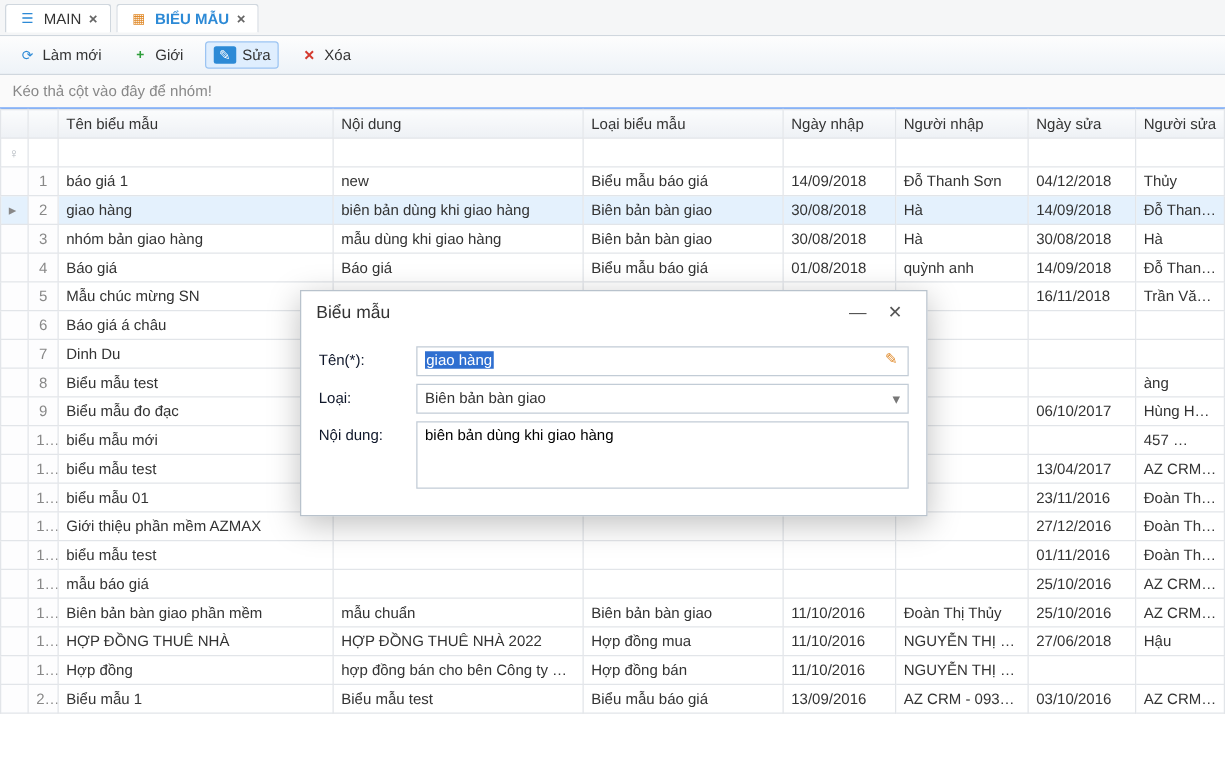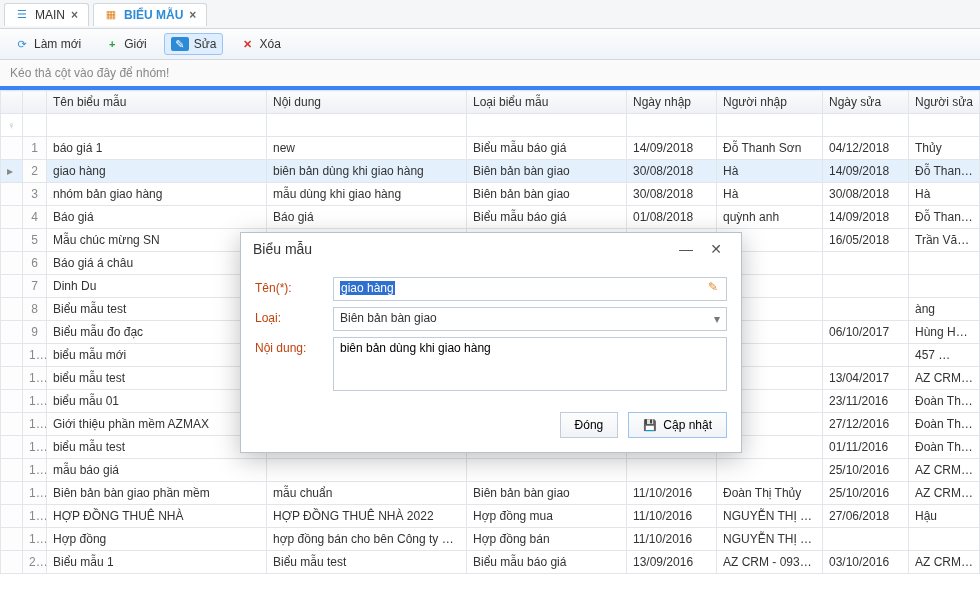--- a/index.html
+++ b/index.html
@@ -4,36 +4,36 @@
 <style>
 html,body{margin:0;padding:0;font-family:"Segoe UI",Tahoma,Arial,sans-serif;font-size:12px;color:#333;background:#fff;width:980px;height:615px;overflow:hidden}
 .tabs{display:flex;align-items:center;background:#f5f6f7;border-bottom:1px solid #d0d7de;height:28px;padding-left:4px}
 .tab{display:flex;align-items:center;gap:6px;padding:4px 10px;background:#fff;border:1px solid #d0d7de;border-bottom:none;margin-right:4px;border-radius:3px 3px 0 0;cursor:pointer}
 .tab.active{background:#fff}
 .tab .close{color:#666;font-weight:bold;cursor:pointer}
 .ico{display:inline-flex;width:14px;height:14px;align-items:center;justify-content:center;font-size:11px}
 .toolbar{display:flex;align-items:center;gap:10px;background:linear-gradient(#fdfdfd,#eef3f8);border-bottom:1px solid #d0d7de;height:30px;padding:0 8px}
 .tbtn{display:flex;align-items:center;gap:5px;padding:3px 6px;cursor:pointer;border-radius:3px;border:1px solid transparent}
 .tbtn.active{background:#dfeefe;border-color:#9cc4f2}
-.grouphint{padding:6px 10px;color:#888;background:#fafafa;border-bottom:4px solid #3b82f6}
+.grouphint{padding:6px 10px;color:#888;background:#fafafa;border-bottom:1px solid #3b82f6}
 table.grid{border-collapse:collapse;width:980px;table-layout:fixed}
 table.grid th,table.grid td{border:1px solid #e2e5e9;padding:3px 6px;text-align:left;white-space:nowrap;overflow:hidden;text-overflow:ellipsis;height:16px;font-size:12px}
 table.grid th{background:linear-gradient(#fbfcfd,#eef1f5);font-weight:normal;color:#333}
 table.grid td.rownum{text-align:center;color:#888;background:#fdfdfe}
 tr.selected td{background:#e4f1fd}
 tr.filter td{background:#fff;height:16px}
 .rowhandle{width:16px;text-align:center;color:#888;background:#fdfdfe}
 .filter-sym{color:#b0b6bd;font-size:11px}
 
 .dialog{position:absolute;left:240px;top:232px;width:500px;background:#fff;border:1px solid #b8c2cc;box-shadow:0 6px 24px rgba(0,0,0,.25)}
 .dialog .titlebar{display:flex;align-items:center;justify-content:space-between;padding:8px 12px;font-size:14px;color:#333}
 .dialog .titlebar .winbtns span{display:inline-block;width:26px;text-align:center;cursor:pointer;color:#555}
 .dialog .body{padding:6px 14px 12px}
 .frow{display:flex;align-items:flex-start;margin:6px 0}
-.frow label{width:78px;padding-top:4px;color:#c2410c}
+.frow label{width:78px;padding-top:4px;color:#0f172a}
 .frow .ctl{flex:1}
 .txt,.sel,.ta{width:100%;border:1px solid #c2ccd6;padding:3px 6px;font:inherit;box-sizing:border-box;background:#fff}
 .txt{height:24px}
 .sel{height:24px;position:relative}
 .ta{height:54px;resize:none}
 .sel .caret{position:absolute;right:6px;top:4px;pointer-events:none;color:#777}
 .txt .pencil{float:right;margin-top:-1px;cursor:pointer}
 .txt .hl{background:#2f6fd0;color:#fff;padding:0 1px}
 .chkrow{margin-left:78px;display:flex;align-items:center;gap:6px;margin-top:4px}
 .chkbox{width:13px;height:13px;border:1px solid #9aa6b2;background:#fff}
@@ -162,21 +162,21 @@
         <td>Đỗ Thanh Sơn</td>
       </tr>
       <tr>
         <td class="rowhandle"></td>
         <td class="rownum">5</td>
         <td>Mẫu chúc mừng SN</td>
         <td></td>
         <td></td>
         <td></td>
         <td></td>
-        <td>16/05/2018</td>
+        <td>16/11/2018</td>
         <td>Trần Văn Tuấn</td>
       </tr>
       <tr>
         <td class="rowhandle"></td>
         <td class="rownum">6</td>
         <td>Báo giá á châu</td>
         <td></td>
         <td></td>
         <td></td>
         <td></td>
@@ -348,22 +348,13 @@
       <label>Loại:</label>
       <div class="ctl">
           <div class="sel"><span>Biên bản bàn giao</span><span class="caret">▾</span></div>
         </div>
     </div>
     <div class="frow">
       <label>Nội dung:</label>
       <div class="ctl"><textarea class="ta" style="">biên bản dùng khi giao hàng</textarea></div>
     </div>
   </div>
-  <div class="dlgbtns">
-    <button class="btn">
-        <span>Đóng</span>
-      </button>
-    <button class="btn primary">
-        <span class="ico c-save">💾</span>
-        <span>Cập nhật</span>
-      </button>
-  </div>
 </div>
 
 </body></html>

